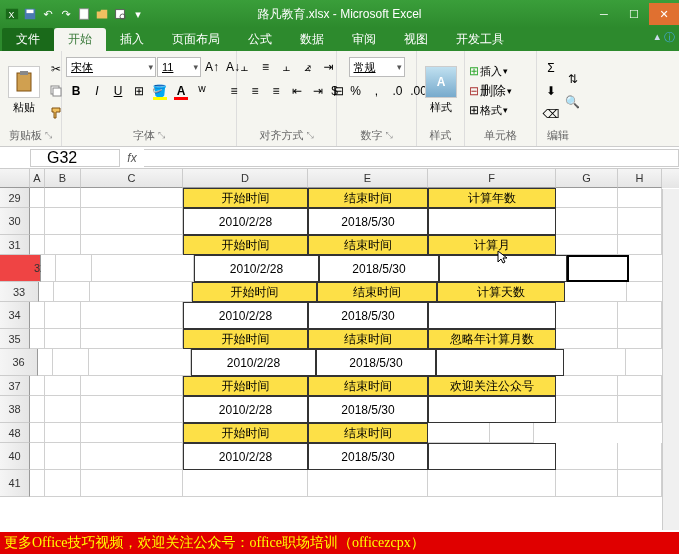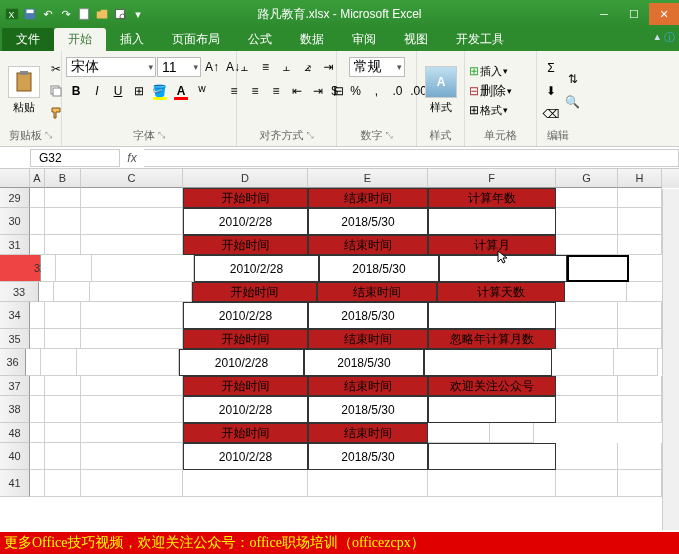--- a/index.html
+++ b/index.html
@@ -22,34 +22,34 @@
 .rg{border-right:1px solid #ddd;display:flex;flex-direction:column;padding:2px 4px;}
 .rg-body{flex:1;display:flex;align-items:center;gap:2px;}
 .rg-label{text-align:center;font-size:11px;color:#666;padding-bottom:1px;display:flex;justify-content:center;align-items:center;gap:3px;}
 .dlaunch{font-size:9px;color:#888;}
 .big-btn{display:flex;flex-direction:column;align-items:center;gap:2px;padding:2px 4px;}
 .big-btn .icn{width:32px;height:32px;background:#fff;border:1px solid #ccc;display:flex;align-items:center;justify-content:center;}
 .big-btn .lbl{font-size:11px;}
 .col{display:flex;flex-direction:column;gap:2px;justify-content:center;}
 .row{display:flex;gap:1px;align-items:center;}
 .small-btn{width:20px;height:20px;border:1px solid transparent;display:flex;align-items:center;justify-content:center;font-size:12px;}
-.dd{border:1px solid #bbb;background:#fff;height:20px;display:flex;align-items:center;padding:0 14px 0 4px;position:relative;font-size:14px;}
+.dd{border:1px solid #bbb;background:#fff;height:20px;display:flex;align-items:center;padding:0 14px 0 4px;position:relative;font-size:11px;text-decoration:underline;}
 .dd::after{content:"▾";position:absolute;right:2px;font-size:9px;color:#555;}
 .formula-bar{height:22px;border-bottom:1px solid #ccc;display:flex;align-items:center;background:#fff;}
-.name-box{width:90px;border:1px solid #ccc;margin-left:30px;height:18px;display:flex;align-items:center;padding:0 8px;font-size:12px;}
+.name-box{width:90px;border:1px solid #ccc;margin-left:30px;height:18px;display:flex;align-items:center;padding:0 16px;font-size:16px;}
 .fx{width:24px;text-align:center;font-style:italic;color:#555;}
 .fx-input{flex:1;height:18px;border:1px solid #ccc;border-left:none;}
 .sheet{position:relative;}
 .colhdr{display:flex;height:19px;background:linear-gradient(#f5f5f5,#e5e5e5);}
 .ch{border-right:1px solid #ccc;border-bottom:1px solid #999;text-align:center;font-size:11px;line-height:18px;color:#333;}
 .rowhdr{width:30px;background:linear-gradient(90deg,#f5f5f5,#e5e5e5);border-right:1px solid #999;border-bottom:1px solid #ccc;text-align:center;font-size:11px;color:#333;display:flex;align-items:center;justify-content:center;}
 .sheet-body{display:flex;flex-direction:column;}
 .sheet-row{display:flex;}
 .cell{border-right:1px solid #d0d0d0;border-bottom:1px solid #d0d0d0;font-size:12px;display:flex;align-items:center;justify-content:center;background:#fff;}
-.hdr-cell{background:#b91c1c;border:1px solid #333;font-size:12px;}
+.hdr-cell{background:#fde047;border:1px solid #333;font-size:12px;}
 .data-cell{border:1px solid #333;background:#fff;}
 .sel-cell{border:2px solid #000;}
 .rowhdr.sel{background:#ef4444;padding-left:40px;}
 .cursor-arrow{position:absolute;pointer-events:none;width:16px;height:16px;}
 .banner{position:absolute;bottom:6px;left:0;right:0;height:22px;background:#e00000;color:#ff0;font-size:14px;display:flex;align-items:center;padding-left:4px;font-family:SimSun;}
 .vscroll{position:absolute;right:0;top:189px;width:17px;bottom:30px;background:#f0f0f0;border-left:1px solid #ccc;}
 </style>
 </head>
 <body>
 
@@ -359,21 +359,21 @@
         <div class="cell" style="width:15px;height:20px"></div>
         <div class="cell" style="width:36px;height:20px"></div>
         <div class="cell" style="width:102px;height:20px"></div>
         <div class="cell hdr-cell" style="width:125px;height:20px">开始时间</div>
         <div class="cell hdr-cell" style="width:120px;height:20px">结束时间</div>
         <div class="cell hdr-cell" style="width:128px;height:20px">忽略年计算月数</div>
         <div class="cell" style="width:62px;height:20px"></div>
         <div class="cell" style="width:44px;height:20px"></div>
       </div>
       <div class="sheet-row">
-        <div class="rowhdr" style="width:26px;height:27px">36</div>
+        <div class="rowhdr" style="width:38px;height:27px">36</div>
         <div class="cell" style="width:15px;height:27px"></div>
         <div class="cell" style="width:36px;height:27px"></div>
         <div class="cell" style="width:102px;height:27px"></div>
         <div class="cell data-cell" style="width:125px;height:27px">2010/2/28</div>
         <div class="cell data-cell" style="width:120px;height:27px">2018/5/30</div>
         <div class="cell data-cell" style="width:128px;height:27px"></div>
         <div class="cell" style="width:62px;height:27px"></div>
         <div class="cell" style="width:44px;height:27px"></div>
       </div>
       <div class="sheet-row">

